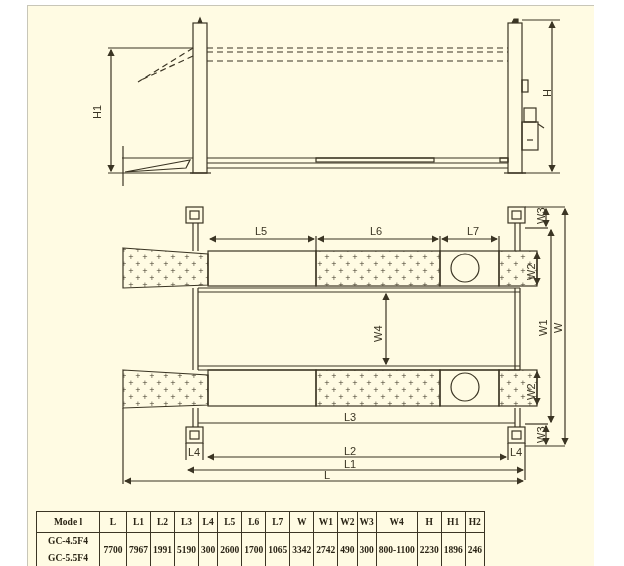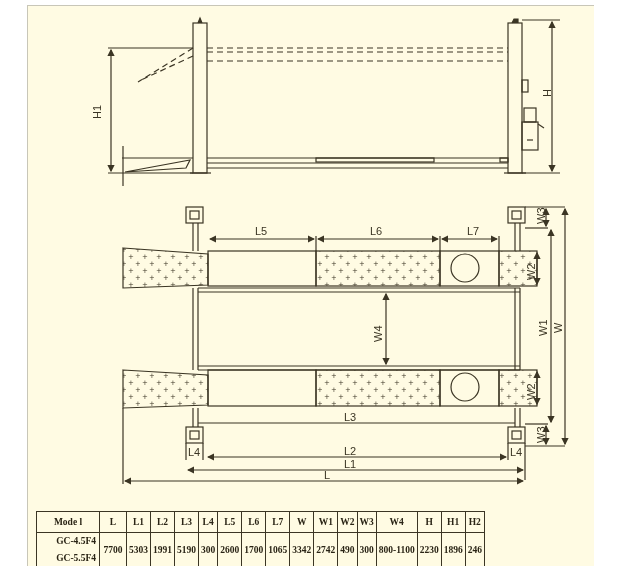--- a/index.html
+++ b/index.html
@@ -4,21 +4,21 @@
 <style>
   html, body { margin:0; padding:0; background:#ffffff; }
   body { width:624px; height:566px; position:relative; overflow:hidden; font-family:"Liberation Sans", sans-serif; }
   .sheet { position:absolute; left:27px; top:5px; width:566px; height:561px; background:#fffbe3; border-top:1px solid #c8c6b8; border-left:1px solid #c8c6b8; }
   svg.drawing { position:absolute; left:0; top:0; width:624px; height:566px; }
   .lbl { font-family:"Liberation Sans", sans-serif; font-size:11px; fill:#3b3524; }
   table.spec { position:absolute; left:36px; top:511px; border-collapse:collapse; font-family:"Liberation Serif", serif; font-size:9.5px; color:#2a2415; background:#fffbe3; }
   table.spec th, table.spec td { border:1px solid #3b3524; padding:0 2px; text-align:center; font-weight:bold; white-space:nowrap; }
   table.spec th { height:20px; }
   table.spec td { height:34px; }
-  table.spec td.model { text-align:right; line-height:17px; padding:0 3px; }
+  table.spec td.model { text-align:center; line-height:17px; padding:0 3px; }
 </style>
 </head>
 <body>
 
 <div class="sheet"></div>
 
 <svg class="drawing" viewBox="0 0 624 566" xmlns="http://www.w3.org/2000/svg">
   <defs>
     <pattern id="dots" x="0" y="0" width="14" height="14" patternUnits="userSpaceOnUse">
       <text x="2" y="7" font-size="7" fill="#3b3524" font-family="DejaVu Sans, sans-serif">+</text>
@@ -194,21 +194,21 @@
       <th>H2</th>
     </tr>
   </thead>
   <tbody>
     <tr>
       <td class="model">
         <div>GC-4.5F4</div>
         <div>GC-5.5F4</div>
       </td>
       <td>7700</td>
-      <td>5303</td>
+      <td>7967</td>
       <td>1991</td>
       <td>5190</td>
       <td>300</td>
       <td>2600</td>
       <td>1700</td>
       <td>1065</td>
       <td>3342</td>
       <td>2742</td>
       <td>490</td>
       <td>300</td>

